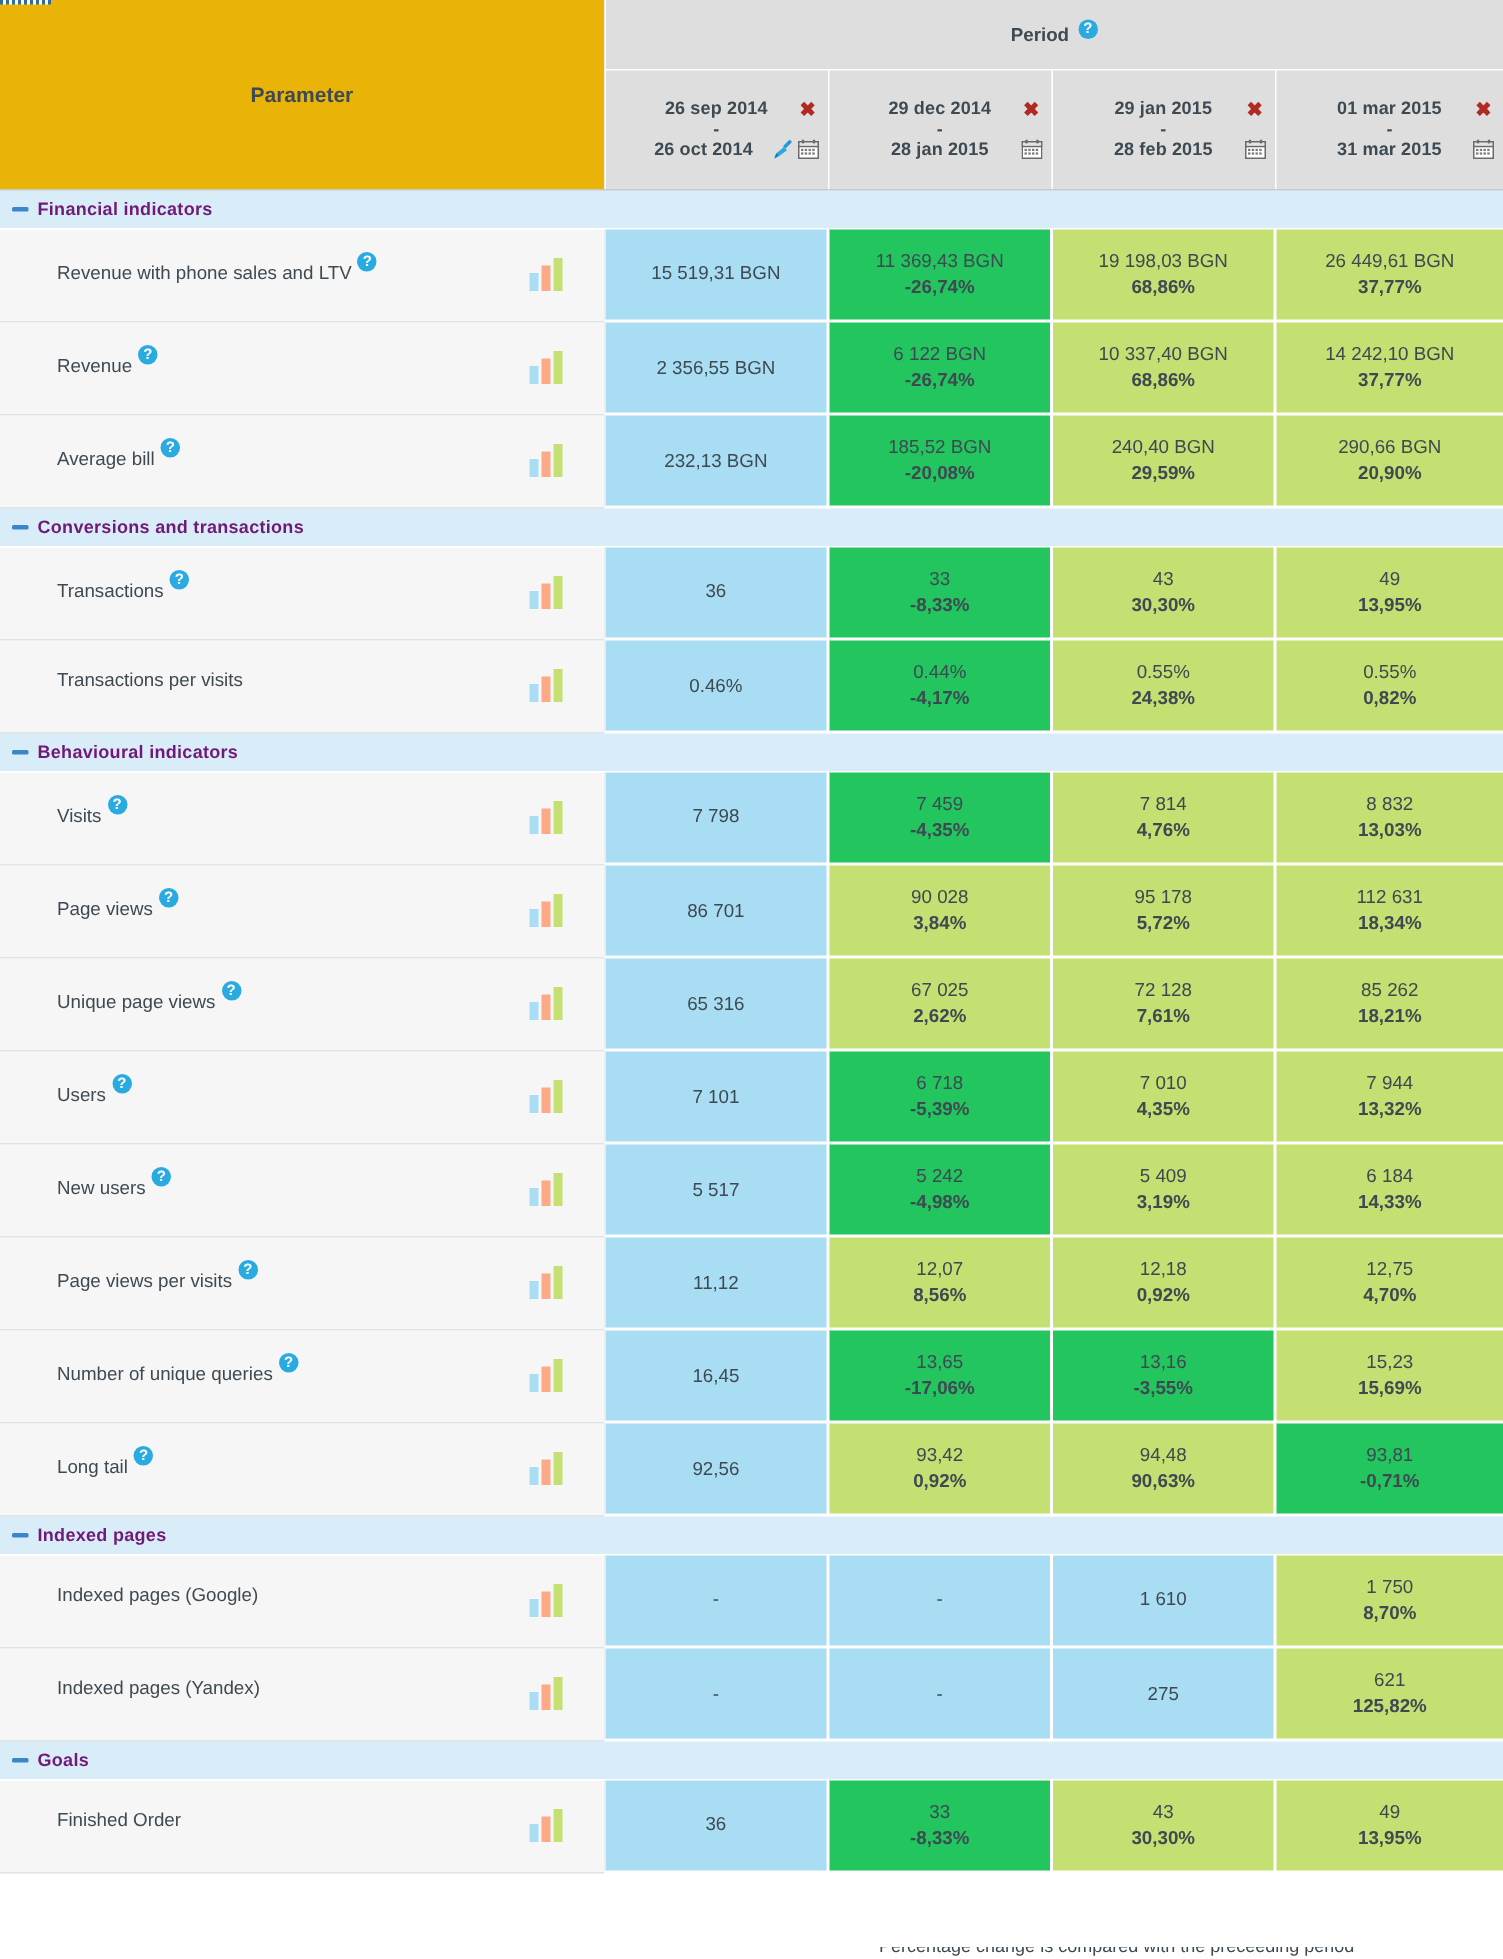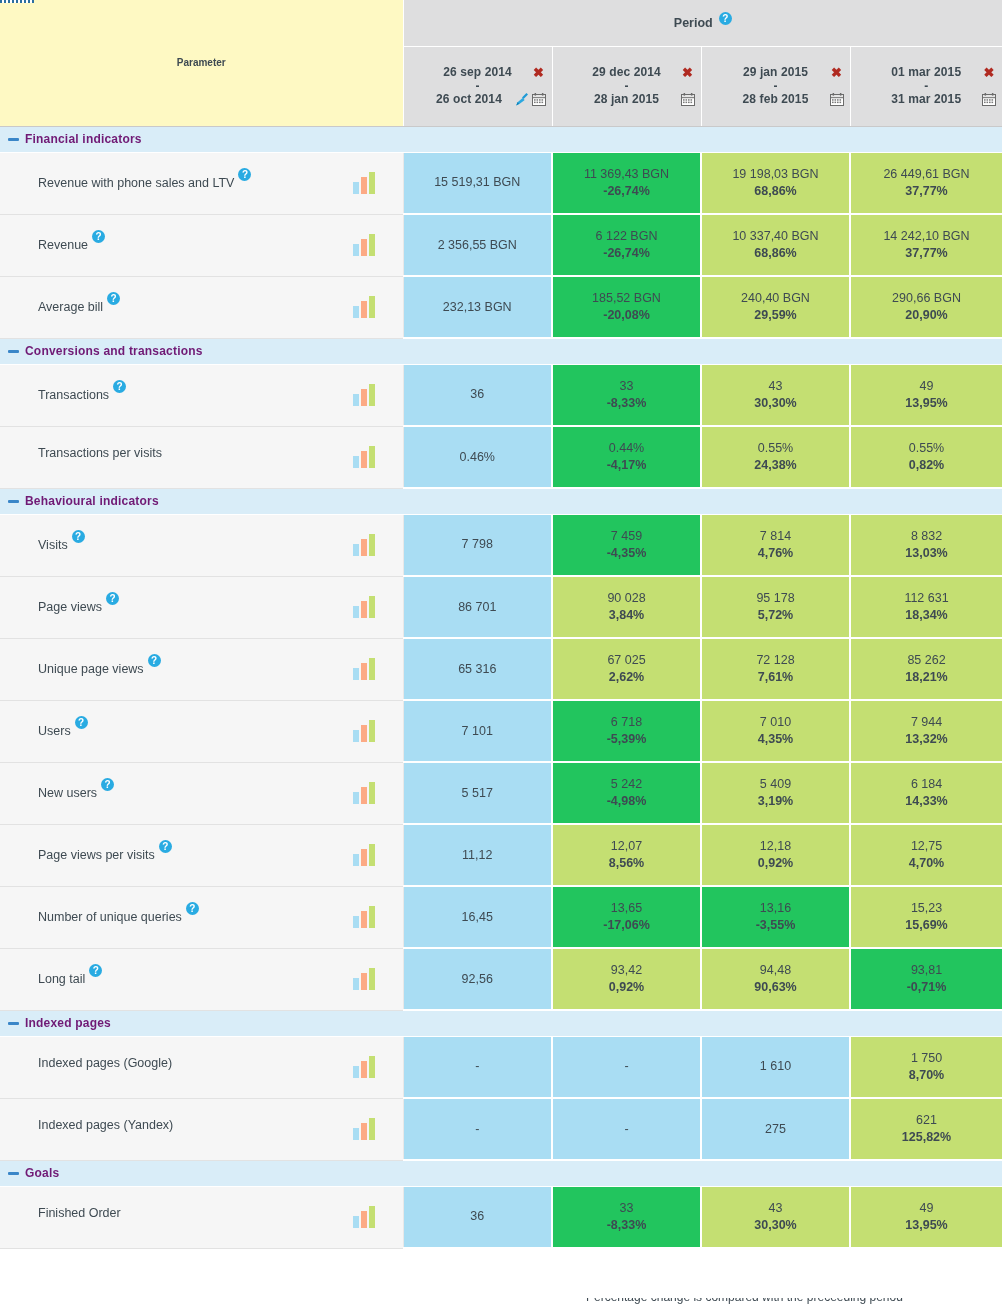--- a/index.html
+++ b/index.html
@@ -22,39 +22,39 @@
     width: 1002px;
     border-collapse: collapse;
     table-layout: fixed;
   }
   col.c-param { width: 403px; }
   col.c-data  { width: 149px; }
   col.c-data4 { width: 152px; }
 
   
   .hdr-param {
-    background: #fef9c3;
+    background: #eab308;
     border-right: 1px solid #ffffff;
     border-bottom: 1px solid #c9c9ca;
     text-align: center;
     vertical-align: middle;
-    font-size: 10px;
+    font-size: 14px;
     color: #3e4a52;
     height: 110px;
   }
   .hdr-period-top {
     background: #dededf;
     border-bottom: 1px solid #ffffff;
     text-align: center;
     vertical-align: middle;
     height: 46px;
     font-size: 12.5px;
     color: #3e4a52;
   }
-  .period-label { display: inline-flex; align-items: center; gap: 2px; }
+  .period-label { display: inline-flex; align-items: flex-end; gap: 2px; }
 
   .hdr-col {
     background: #dededf;
     border-right: 1px solid #ffffff;
     border-bottom: 1px solid #c9c9ca;
     vertical-align: middle;
     padding: 4px 6px 5px 6px;
     height: 80px;
   }
   .hdr-col:last-child { border-right: none; }

